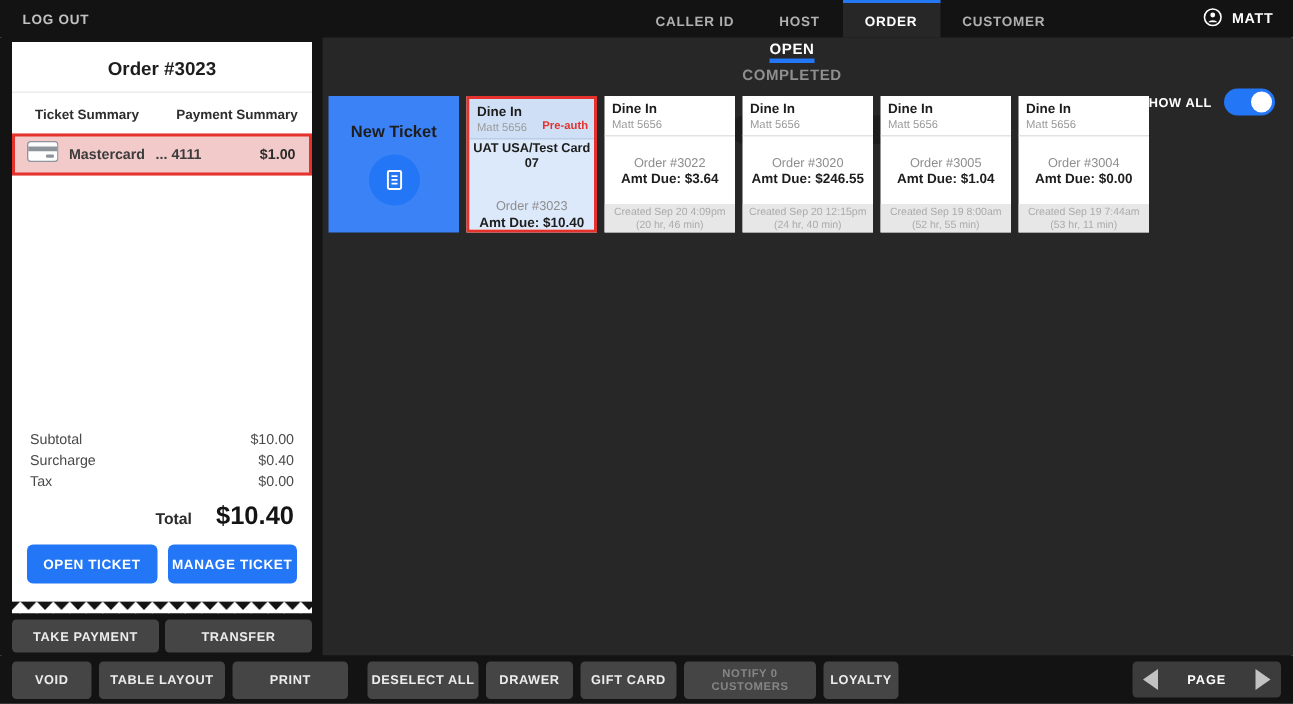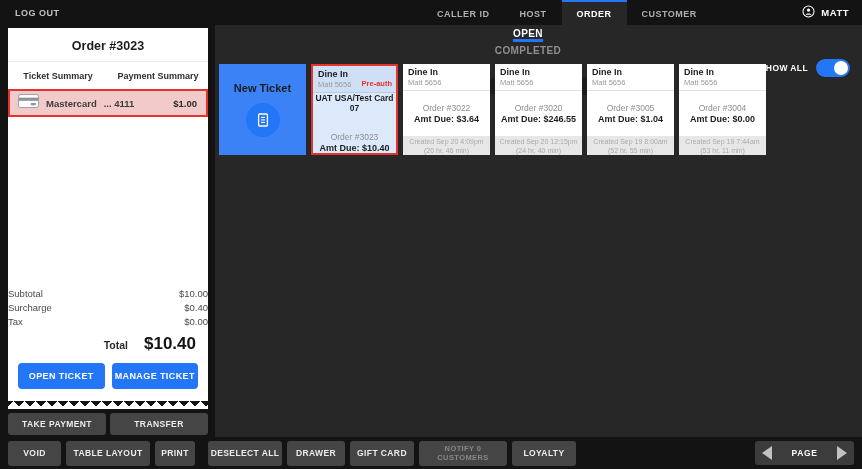--- a/index.html
+++ b/index.html
@@ -24,21 +24,21 @@
   .receipt{flex:1;min-height:0;background:#fff;display:flex;flex-direction:column;}
   .r-title{padding:11px 0 8px;text-align:center;font-size:12.5px;font-weight:bold;color:#1d1d1d;
     border-bottom:1px solid #ececec;}
   .r-cols{display:flex;padding:9px 0 8px;font-size:9px;font-weight:bold;color:#2e2e2e;}
   .r-cols div{flex:1;text-align:center;}
   .pay-row{height:28px;background:#f2caca;border:2px solid #e5322d;display:flex;align-items:center;
     gap:7px;padding:0 9px 0 8px;cursor:pointer;}
   .pay-text{font-size:9.5px;font-weight:bold;color:#3c3c3c;}
   .pay-amt{margin-left:auto;font-size:9.5px;font-weight:bold;color:#2b2b2b;}
   .r-fill{flex:1;}
-  .totals{padding:0 0 2px;}
+  .totals{padding:0 12px 2px;}
   .t-row{display:flex;justify-content:space-between;font-size:9.5px;color:#4a4a4a;line-height:14px;}
   .total-row{display:flex;justify-content:flex-end;align-items:baseline;gap:16px;padding:3px 12px 3px;}
   .total-label{font-size:10.5px;font-weight:bold;color:#2b2b2b;}
   .total-value{font-size:17px;font-weight:bold;color:#141414;}
   .r-buttons{display:flex;gap:7px;padding:6px 10px 12px;}
   .blue-btn{flex:1;height:26px;background:#2376f5;border:none;border-radius:4px;color:#fff;
     font-size:9px;font-weight:bold;letter-spacing:.4px;font-family:inherit;cursor:pointer;}
   .sawtooth{height:8px;flex:0 0 8px;
     background:conic-gradient(from 135deg at 50% 0%, #fff 0 90deg, transparent 90deg) 0 0/11px 8px repeat-x;}
   .left-actions{display:flex;gap:4px;margin-top:4px;height:22px;flex:0 0 22px;}
@@ -80,23 +80,23 @@
   .card.selected{border:2px solid #e5322d;}
   .card.selected .card-head{background:#cfe0f6;border-bottom-color:#b9cce8;}
   .card.selected .card-body{background:#dce9fb;}
   .card.selected .card-order{color:#7d8globals9a5;}
   .card.selected .card-foot{background:#2376f5;color:#eaf1fd;}
 
   
   .bottombar{position:absolute;left:0;right:0;bottom:0;height:32px;background:#131313;
     display:flex;align-items:center;padding:0 8px;gap:5px;}
   .bb-btn{height:25px;}
-  .w-void{width:53px;} .w-tl{width:84px;} .w-print{width:40px;}
+  .w-void{width:53px;} .w-tl{width:84px;} .w-print{width:77px;}
   .w-desel{width:74px;margin-left:8px;} .w-drawer{width:58px;} .w-gift{width:64px;}
-  .w-notify{width:88px;} .w-loyal{width:64px;}
+  .w-notify{width:88px;} .w-loyal{width:50px;}
   .bb-btn.disabled{color:#868686;cursor:default;}
   .notify-lines{display:flex;flex-direction:column;line-height:9px;align-items:center;justify-content:center;height:100%;font-size:7.5px;}
   .bb-spacer{flex:1;}
   .page-ctl{width:99px;height:24px;background:#3c3c3c;border-radius:3px;display:flex;align-items:center;
     justify-content:space-between;padding:0 7px;}
   .arrow-left{width:0;height:0;border-top:7px solid transparent;border-bottom:7px solid transparent;
     border-right:10px solid #c2c2c2;cursor:pointer;}
   .arrow-right{width:0;height:0;border-top:7px solid transparent;border-bottom:7px solid transparent;
     border-left:10px solid #c2c2c2;cursor:pointer;}
   .page-label{font-size:8.5px;font-weight:bold;color:#fff;letter-spacing:.6px;}

